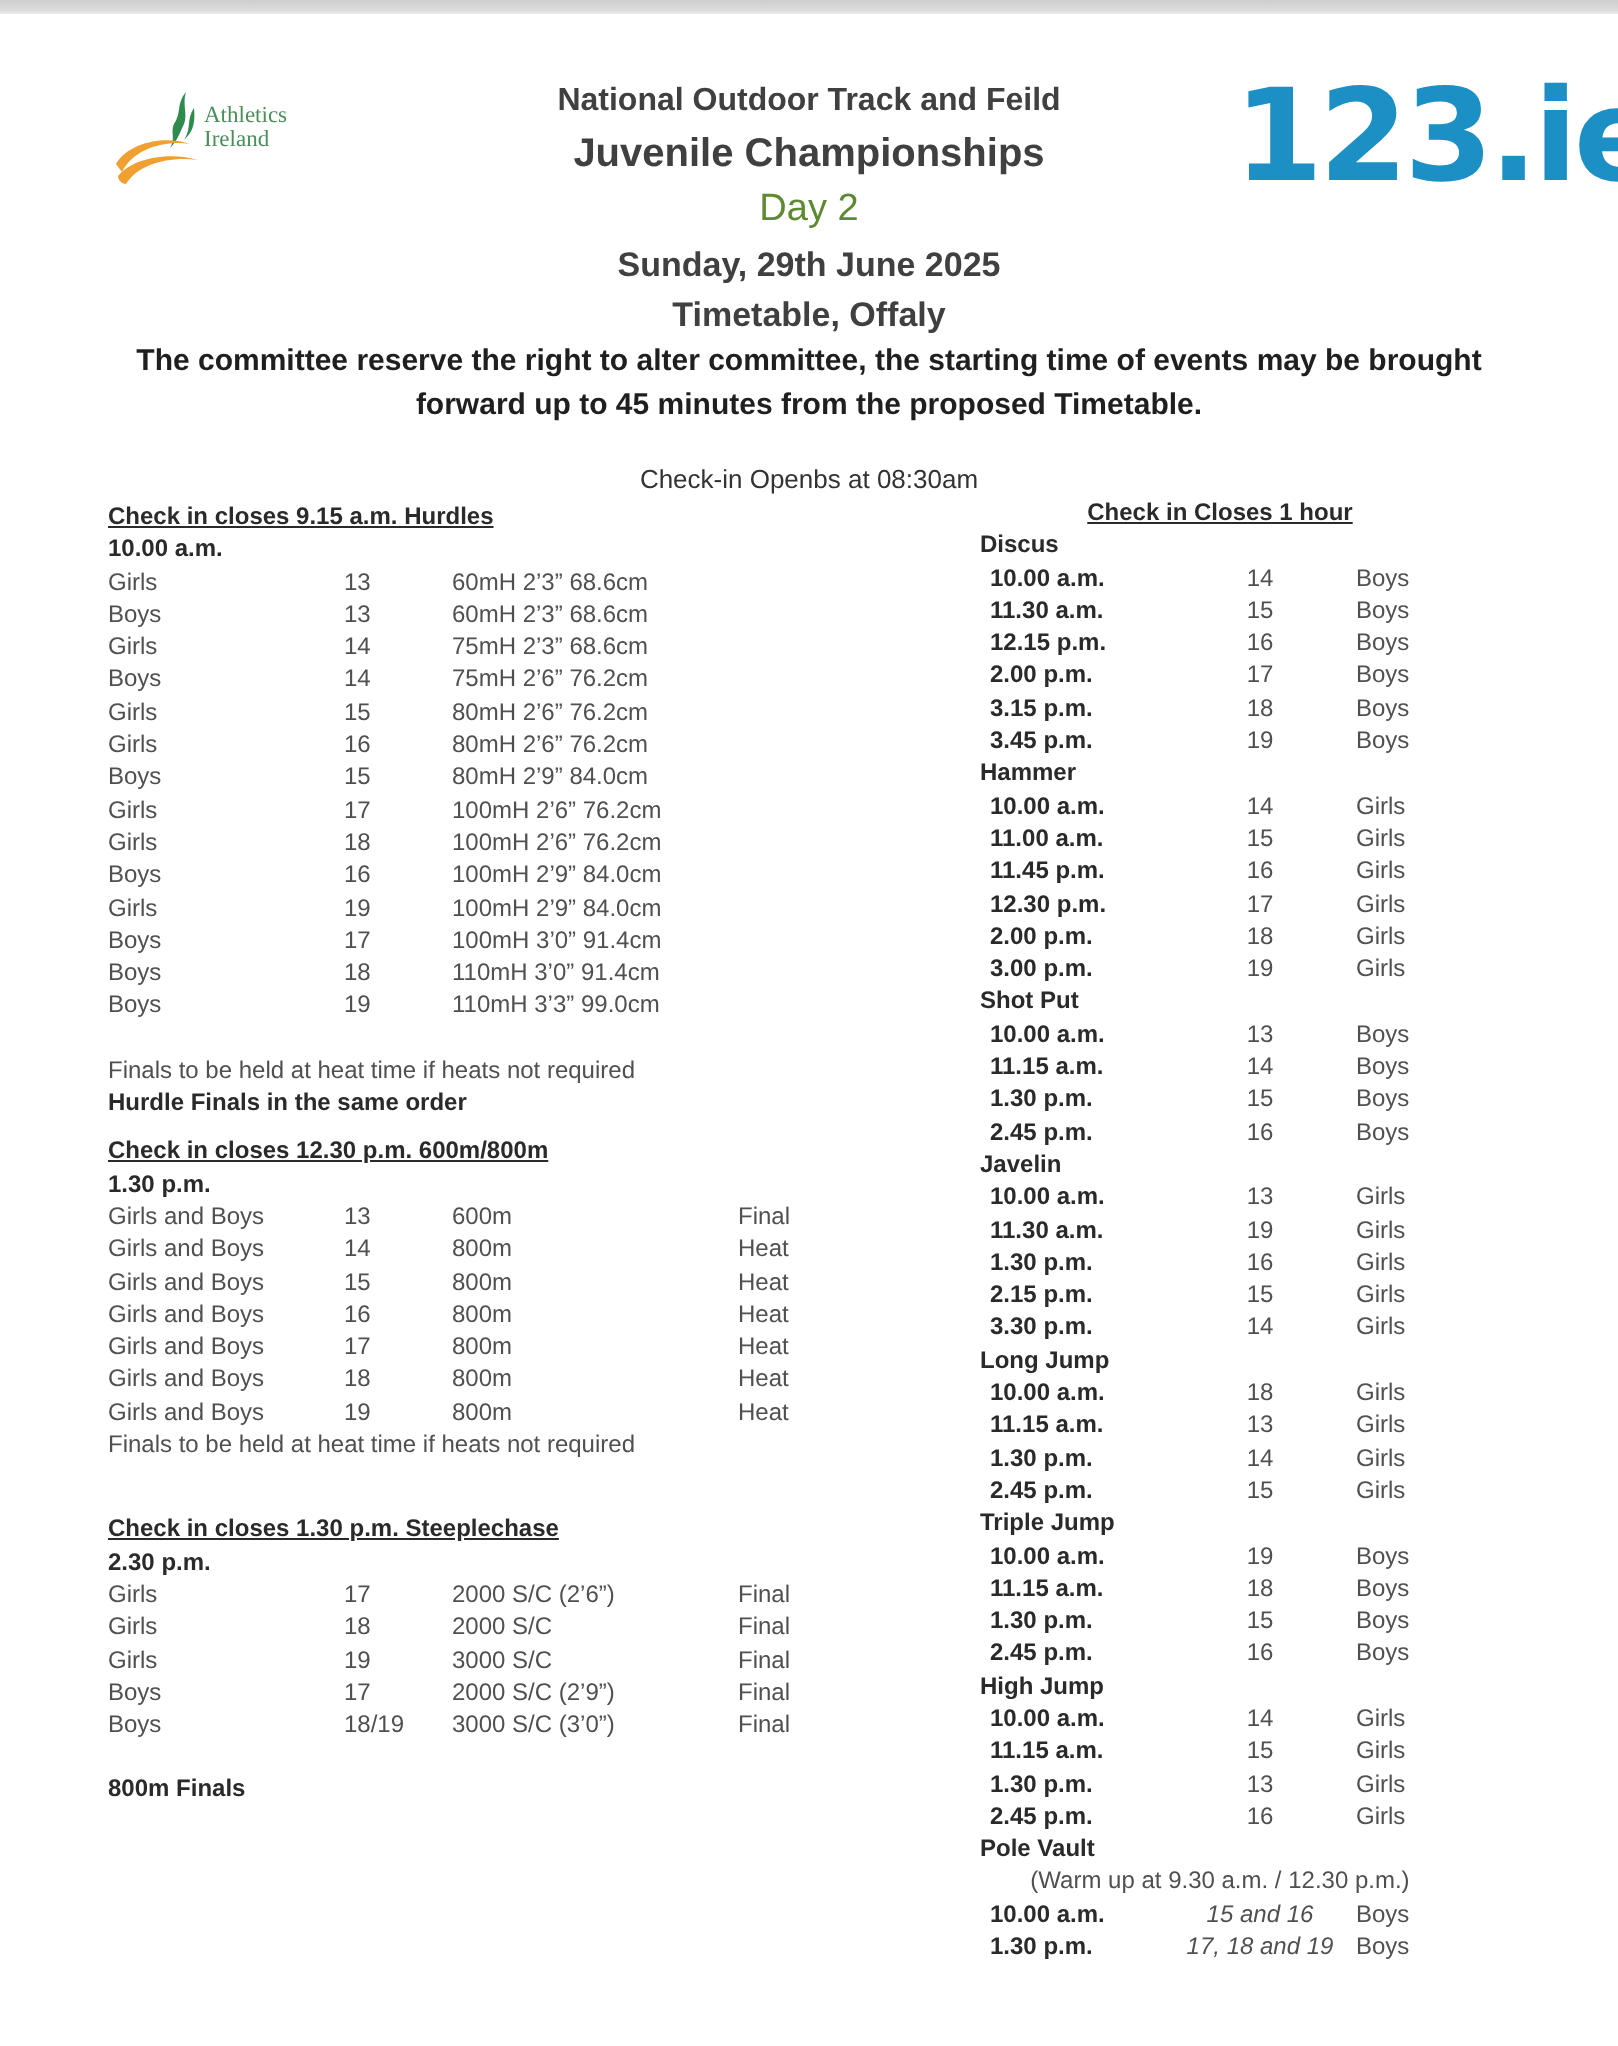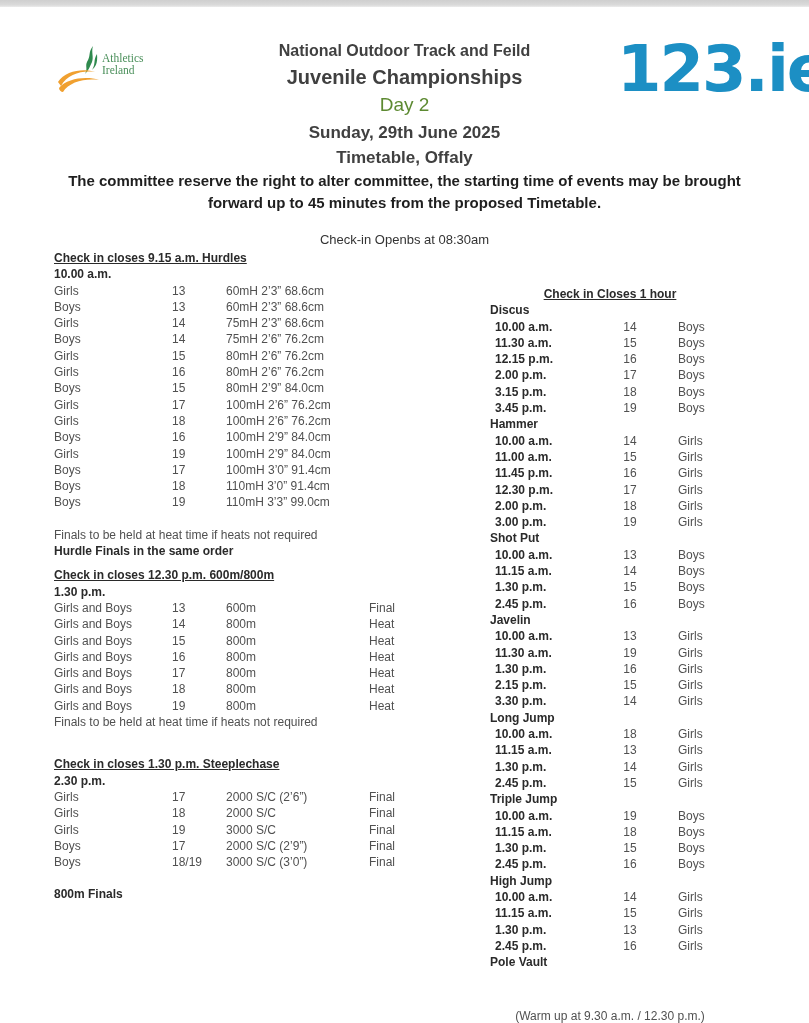--- a/index.html
+++ b/index.html
@@ -51,21 +51,21 @@
   .gap { height: 16px; }
 
   .l-who { position: absolute; left: 0; }
   .l-age { position: absolute; left: 118px; }
   .l-evt { position: absolute; left: 172px; }
   .l-rnd { position: absolute; left: 315px; }
 
   .r-time { position: absolute; left: 5px; font-weight: bold; color: #2a2a2a; }
   .r-age { position: absolute; left: 120px; width: 40px; text-align: center; }
   .r-who { position: absolute; left: 188px; }
-  .r-center { text-align: center; width: 240px; margin-top: 38px; }
+  .r-center { text-align: center; width: 240px; }
   .r-event-title { text-align: left; width: 240px; font-weight: bold; color: #2a2a2a; }
   .pv-age { position: absolute; left: 90px; width: 100px; text-align: center; font-style: italic; }
 </style>
 </head>
 <body>
 
 <div class="topbar"></div>
 
 <div class="logo-ai">
   <svg width="60" height="55" viewBox="0 0 60 55">

